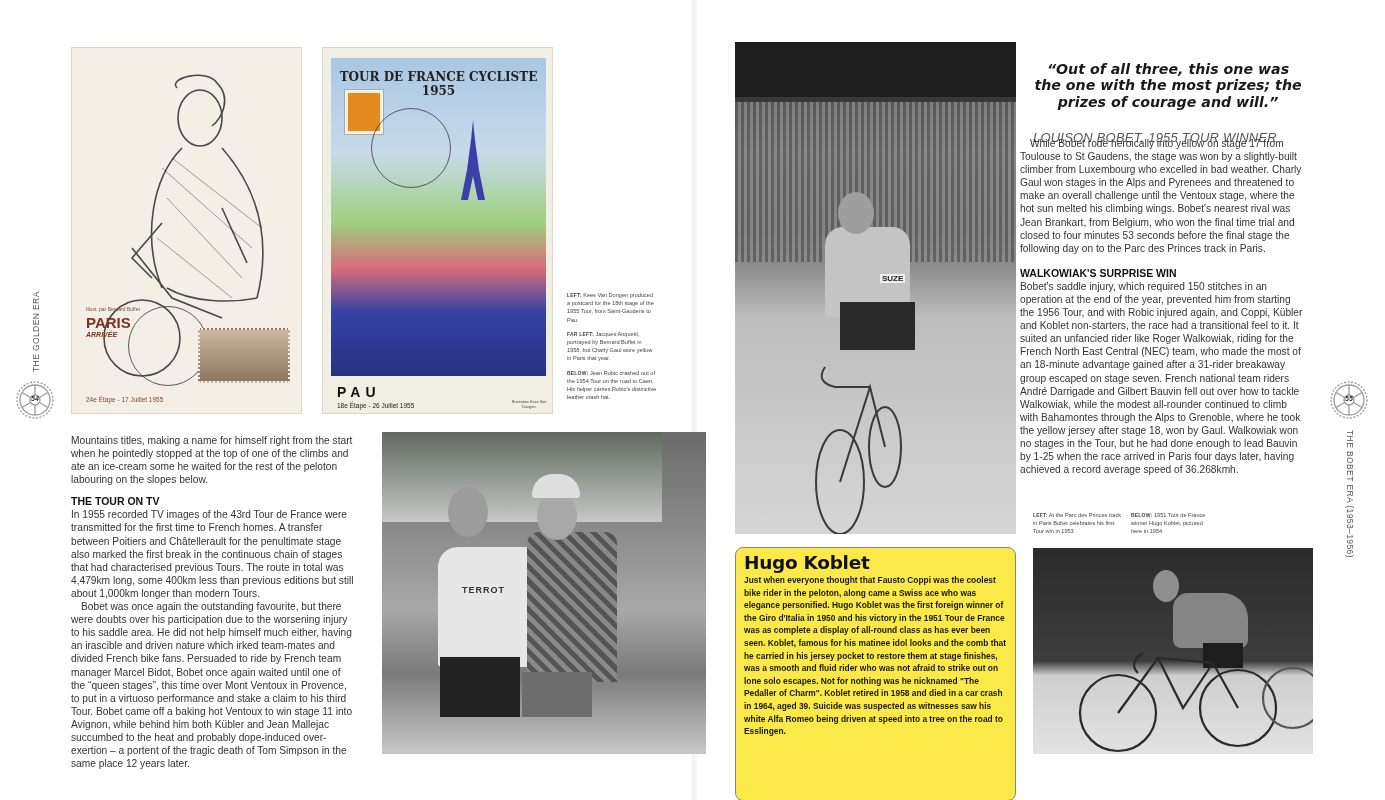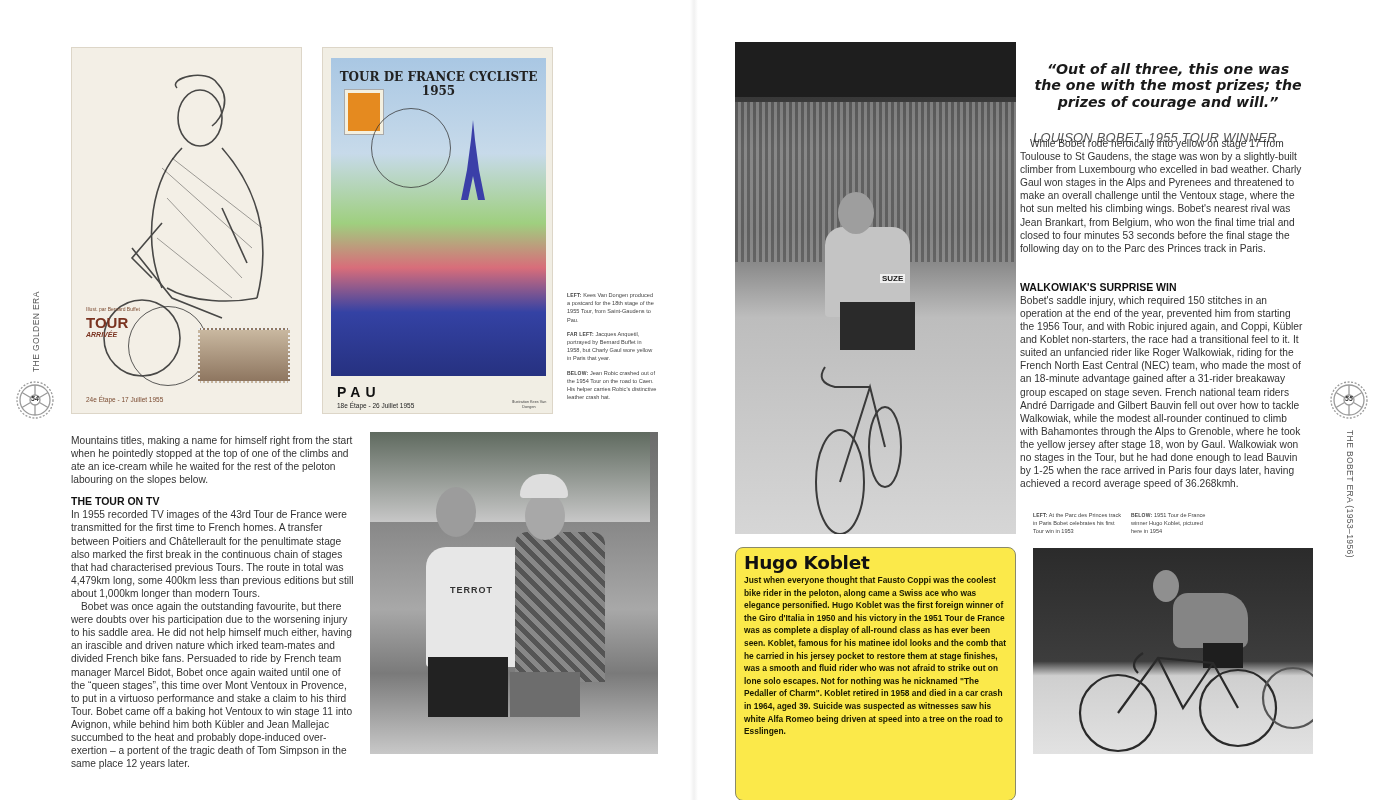--- a/index.html
+++ b/index.html
@@ -63,21 +63,21 @@
       <path d="M90 175 L60 210 L80 230"></path>
       <path d="M150 160 L175 215"></path>
       <circle cx="70" cy="290" r="38"></circle>
       <path d="M60 200 L100 250 L150 270"></path>
     </g>
     <g stroke="#1b1b1b" stroke-width="0.8" opacity="0.5">
       <path d="M90 120 L180 200 M95 150 L170 230 M100 110 L190 180 M85 190 L160 250"></path>
     </g>
   </svg>
   <div class="abs" style="left: 14px; top: 258px; font-size: 5px; color: #7a4a30;">Illust. par Bernard Buffet</div>
-  <div class="abs" style="left: 14px; top: 266px; font-size: 15px; font-weight: bold; color: #7a3320;">TOUR</div>
+  <div class="abs" style="left: 14px; top: 266px; font-size: 15px; font-weight: bold; color: #7a3320;">PARIS</div>
   <div class="abs" style="left: 14px; top: 283px; font-size: 7px; font-weight: bold; font-style: italic; color: #7a3320;">ARRIVÉE</div>
   <div class="abs" style="left: 14px; top: 348px; font-size: 6.5px; color: #7a4a30;">24e Étape - 17 Juillet 1955</div>
   <div class="abs" style="left: 56px; top: 258px; width: 80px; height: 80px; border: 1.6px solid #333; border-radius: 50%; opacity: 0.8;"></div>
   <div class="abs" style="left: 126px; top: 280px; width: 92px; height: 55px; background: linear-gradient(180deg,#c9b8a0,#8e7660); border: 2px dotted #eee;"></div>
 </div>
 
 <div class="photo" style="left: 322px; top: 47px; width: 231px; height: 367px; background: #f1eee4; border: 1px solid #ddd6c8;">
   <div class="abs" style="left: 8px; top: 10px; width: 215px; height: 318px; background: linear-gradient(180deg, #a9c7e3 0%, #c7daea 30%, #9fcf7f 52%, #d86d7a 66%, #3442a4 80%, #263180 100%);"></div>
   <div class="abs" style="left: 0; top: 22px; width: 231px; text-align: center; font-family: 'DejaVu Serif', serif; font-size: 12px; font-weight: bold; color: #222;">TOUR DE FRANCE CYCLISTE 1955</div>
   <div class="abs" style="left: 22px; top: 42px; width: 38px; height: 44px; background: #e58a1f; border: 3px solid #f4f0e0; box-shadow: 0 0 0 1px #aaa;"></div>
@@ -99,27 +99,27 @@
     <span class="lbl">Far left:</span>
     <span>Jacques Anquetil, portrayed by Bernard Buffet in 1958, but Charly Gaul wore yellow in Paris that year.</span>
   </p>
   <p>
     <span class="lbl">Below:</span>
     <span>Jean Robic crashed out of the 1954 Tour on the road to Caen. His helper carries Robic's distinctive leather crash hat.</span>
   </p>
 </div>
 
 <div class="abs bodytext" style="left: 71px; top: 434px; width: 285px;">
-  <p>Mountains titles, making a name for himself right from the start when he pointedly stopped at the top of one of the climbs and ate an ice-cream while he waited for the rest of the peloton labouring on the slopes below.</p>
+  <p>Mountains titles, making a name for himself right from the start when he pointedly stopped at the top of one of the climbs and ate an ice-cream some he waited for the rest of the peloton labouring on the slopes below.</p>
   <div class="subhead" style="margin-top: 9px;">The Tour on TV</div>
   <p>In 1955 recorded TV images of the 43rd Tour de France were transmitted for the first time to French homes. A transfer between Poitiers and Châtellerault for the penultimate stage also marked the first break in the continuous chain of stages that had characterised previous Tours. The route in total was 4,479km long, some 400km less than previous editions but still about 1,000km longer than modern Tours.</p>
   <p class="indent">Bobet was once again the outstanding favourite, but there were doubts over his participation due to the worsening injury to his saddle area. He did not help himself much either, having an irascible and driven nature which irked team-mates and divided French bike fans. Persuaded to ride by French team manager Marcel Bidot, Bobet once again waited until one of the “queen stages”, this time over Mont Ventoux in Provence, to put in a virtuoso performance and stake a claim to his third Tour. Bobet came off a baking hot Ventoux to win stage 11 into Avignon, while behind him both Kübler and Jean Mallejac succumbed to the heat and probably dope-induced over-exertion – a portent of the tragic death of Tom Simpson in the same place 12 years later.</p>
 </div>
 
-<div class="photo bw" style="left: 370px; top: 432px; width: 288px; height: 322px; background: linear-gradient(180deg, #6b6b6b 0%, #8a8a8a 30%, #a8a8a8 55%, #7a7a7a 75%, #c8c8c8 100%); text-align: right;">
+<div class="photo bw" style="left: 382px; top: 432px; width: 324px; height: 322px; background: linear-gradient(180deg, #6b6b6b 0%, #8a8a8a 30%, #a8a8a8 55%, #7a7a7a 75%, #c8c8c8 100%); text-align: right;">
   <div class="abs" style="left: 0; top: 0; width: 280px; height: 90px; background: linear-gradient(180deg,#5f6a5f,#c7c7c7);"></div>
   <div class="abs" style="left: 56px; top: 115px; width: 110px; height: 120px; background: #e7e7e7; border-radius: 20px 20px 4px 4px;"></div>
   <div class="abs" style="left: 80px; top: 153px; font-size: 9px; font-weight: bold; color: #333; letter-spacing: 1px;">TERROT</div>
   <div class="abs" style="left: 58px; top: 225px; width: 80px; height: 60px; background: #222;"></div>
   <div class="abs" style="left: 145px; top: 100px; width: 90px; height: 150px; background: repeating-linear-gradient(45deg,#555 0 5px,#888 5px 10px); border-radius: 12px 12px 0 0;"></div>
   <div class="abs" style="left: 140px; top: 240px; width: 70px; height: 45px; background: #6d6d6d;"></div>
   <div class="abs" style="left: 66px; top: 55px; width: 40px; height: 50px; background: #9c9c9c; border-radius: 50%;"></div>
   <div class="abs" style="left: 155px; top: 60px; width: 40px; height: 48px; background: #a8a8a8; border-radius: 50%;"></div>
   <div class="abs" style="left: 150px; top: 42px; width: 48px; height: 24px; background: #dedede; border-radius: 24px 24px 4px 4px;"></div>
 </div>
@@ -140,21 +140,21 @@
   </svg>
 </div>
 
 <div class="abs" style="left: 1033px; top: 61px; width: 270px;">
   <div class="quote">“Out of all three, this one was the one with the most prizes; the prizes of courage and will.”</div>
   <div class="quote-attr">Louison Bobet, 1955 Tour winner</div>
 </div>
 
 <div class="abs bodytext" style="left: 1020px; top: 137px; width: 285px;">
   <p class="indent">While Bobet rode heroically into yellow on stage 17 from Toulouse to St Gaudens, the stage was won by a slightly-built climber from Luxembourg who excelled in bad weather. Charly Gaul won stages in the Alps and Pyrenees and threatened to make an overall challenge until the Ventoux stage, where the hot sun melted his climbing wings. Bobet's nearest rival was Jean Brankart, from Belgium, who won the final time trial and closed to four minutes 53 seconds before the final stage the following day on to the Parc des Princes track in Paris.</p>
-  <div class="subhead" style="margin-top: 26px;">Walkowiak's Surprise Win</div>
+  <div class="subhead" style="margin-top: 12px;">Walkowiak's Surprise Win</div>
   <p>Bobet's saddle injury, which required 150 stitches in an operation at the end of the year, prevented him from starting the 1956 Tour, and with Robic injured again, and Coppi, Kübler and Koblet non-starters, the race had a transitional feel to it. It suited an unfancied rider like Roger Walkowiak, riding for the French North East Central (NEC) team, who made the most of an 18-minute advantage gained after a 31-rider breakaway group escaped on stage seven. French national team riders André Darrigade and Gilbert Bauvin fell out over how to tackle Walkowiak, while the modest all-rounder continued to climb with Bahamontes through the Alps to Grenoble, where he took the yellow jersey after stage 18, won by Gaul. Walkowiak won no stages in the Tour, but he had done enough to lead Bauvin by 1-25 when the race arrived in Paris four days later, having achieved a record average speed of 36.268kmh.</p>
 </div>
 
 <div class="abs caption" style="left: 1033px; top: 511px; width: 88px;">
   <span class="lbl">Left:</span>
   <span>At the Parc des Princes track in Paris Bobet celebrates his first Tour win in 1953</span>
 </div>
 <div class="abs caption" style="left: 1131px; top: 511px; width: 80px;">
   <span class="lbl">Below:</span>
   <span>1951 Tour de France winner Hugo Koblet, pictured here in 1954</span>

